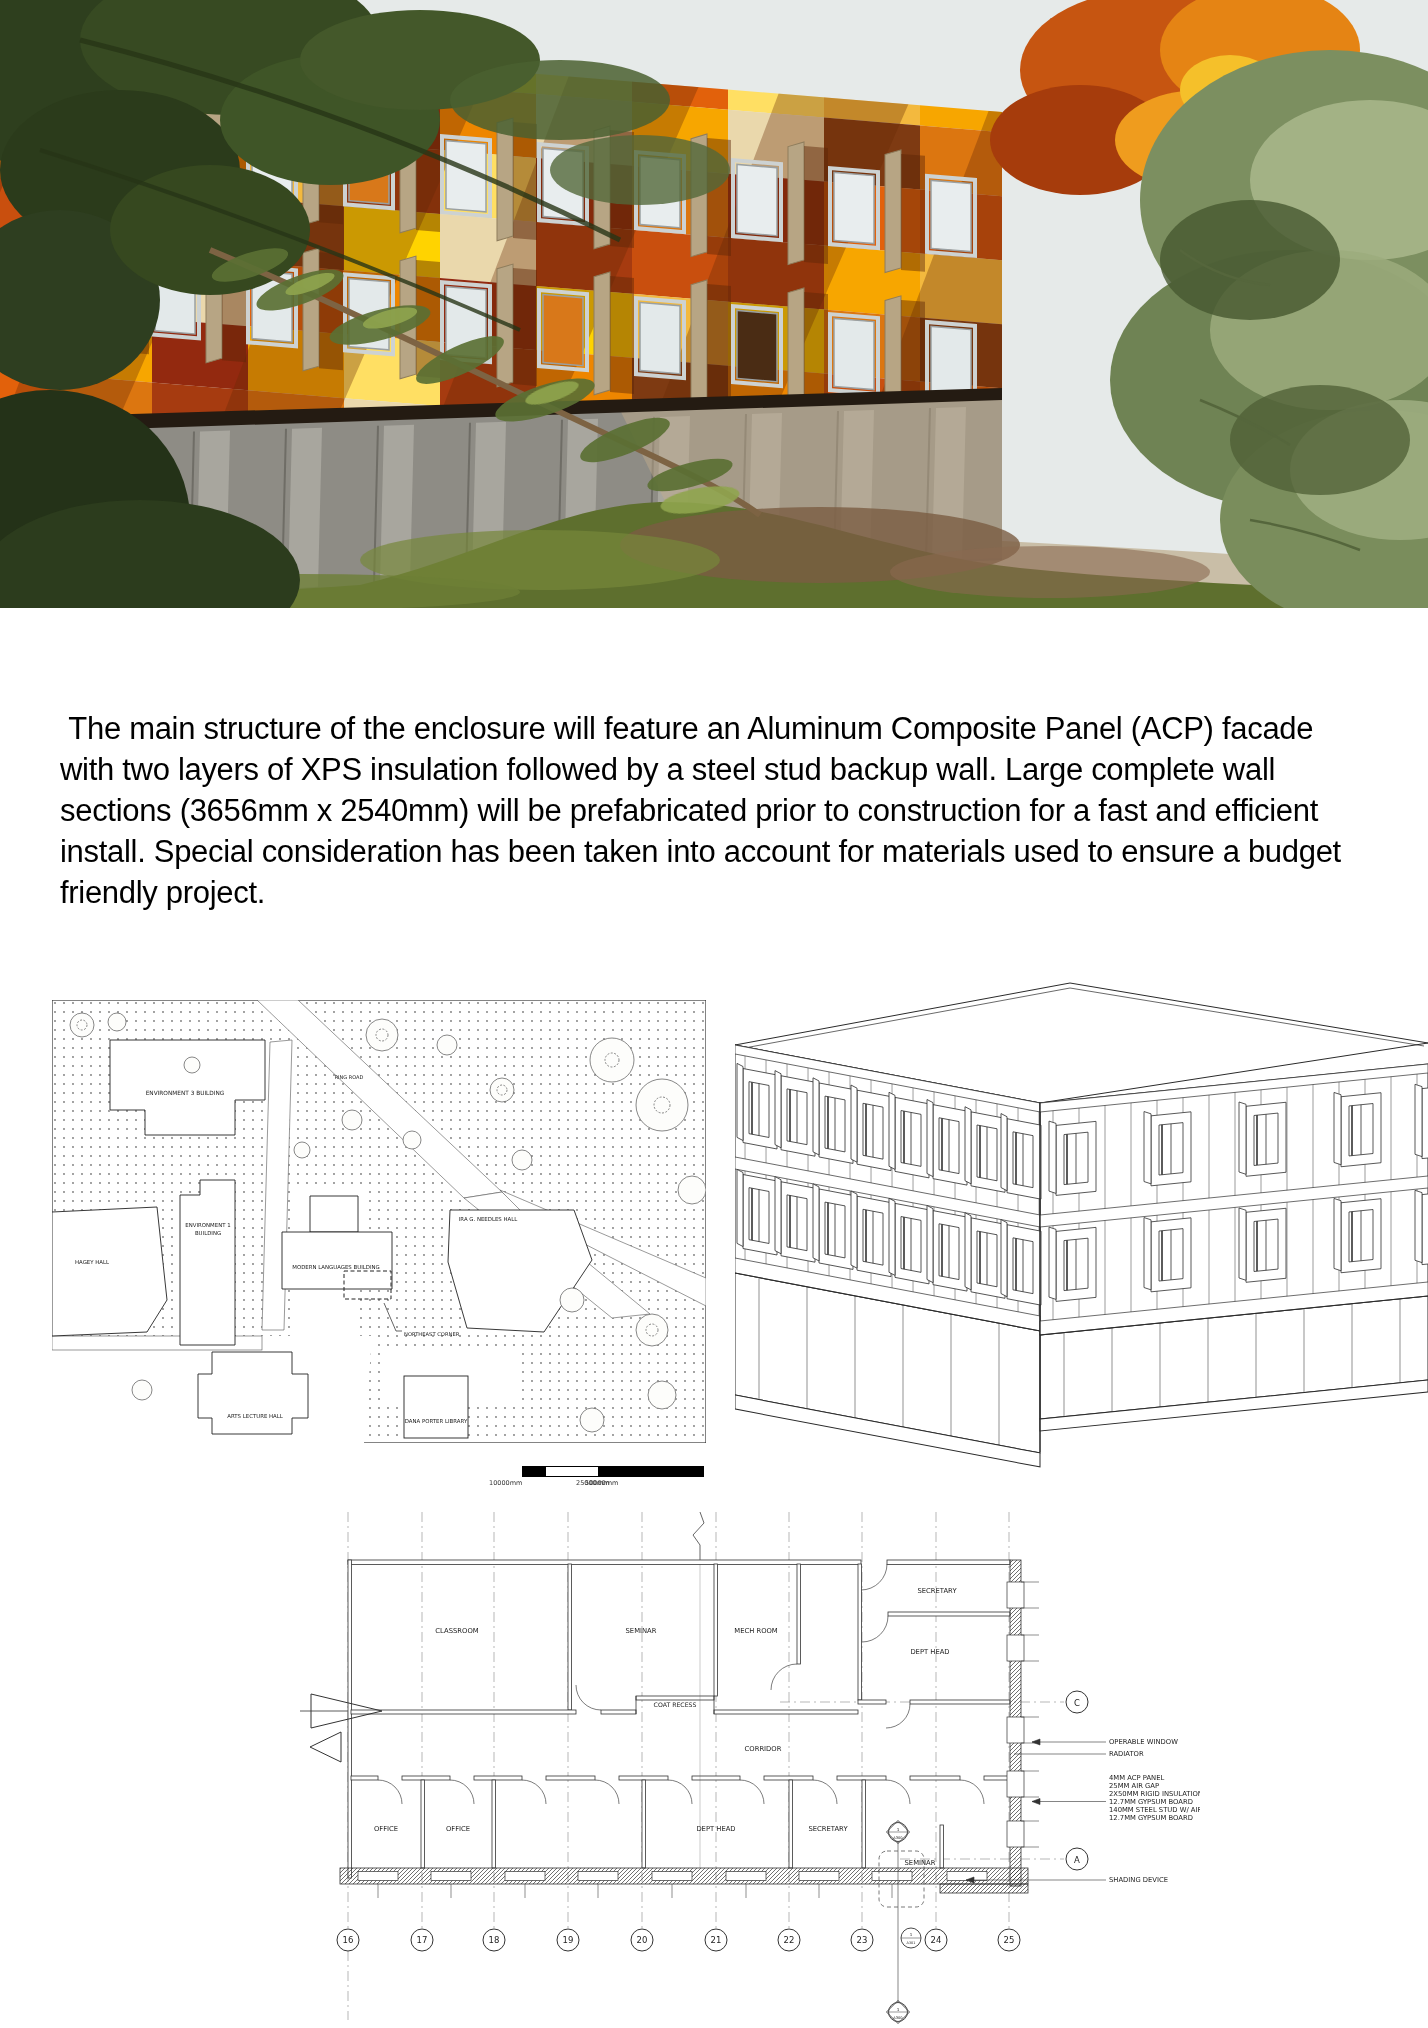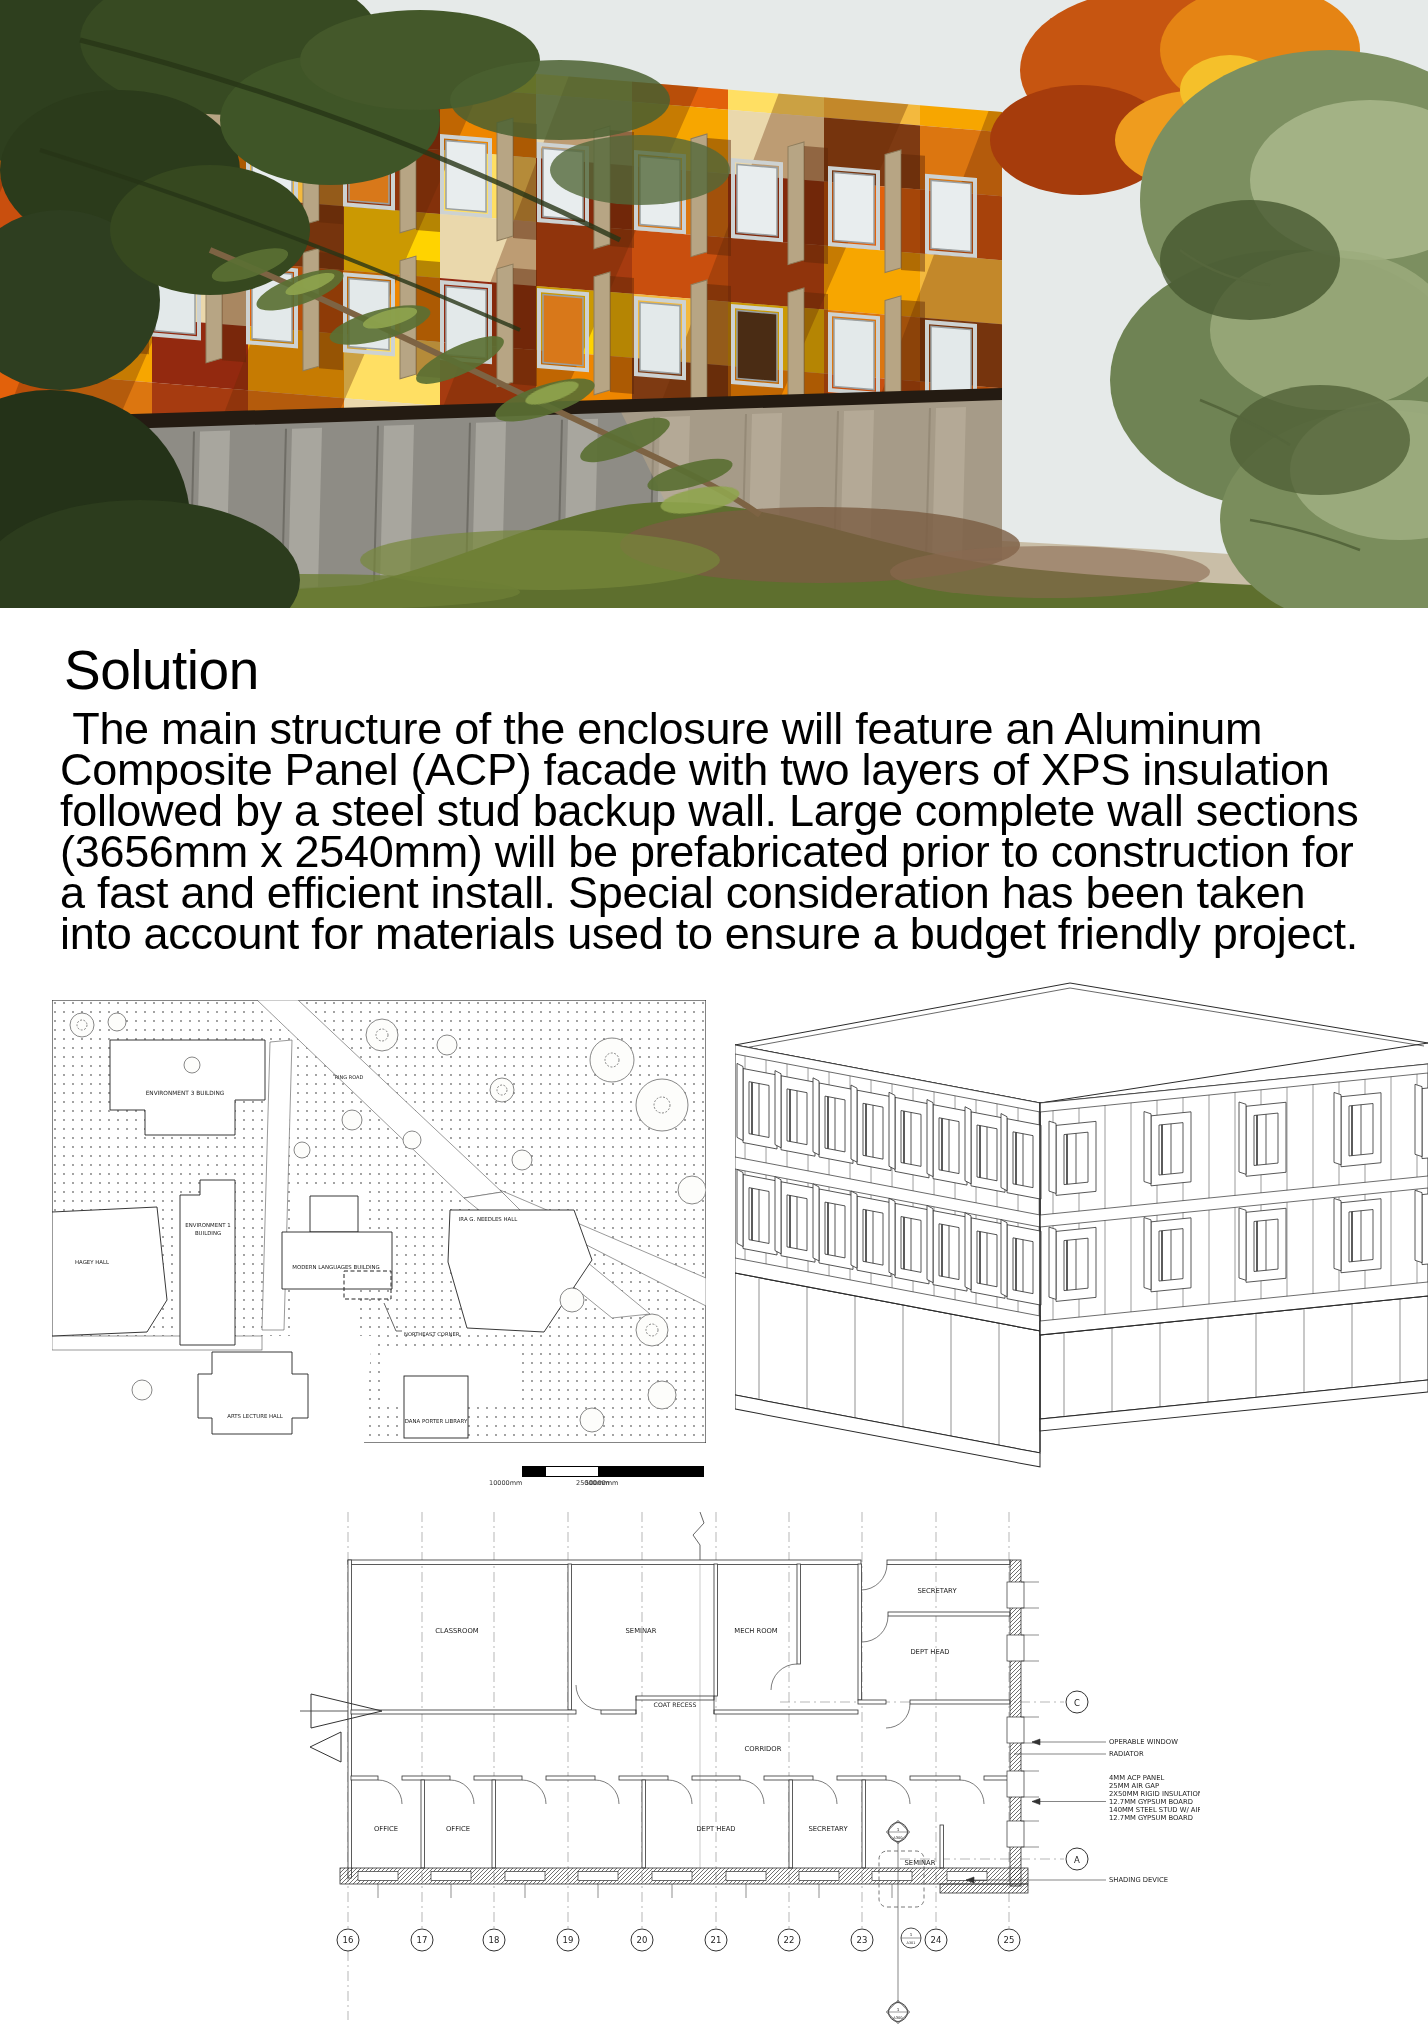--- a/index.html
+++ b/index.html
@@ -1,20 +1,20 @@
 <!DOCTYPE html>
 <html><head>
 <meta charset="utf-8">
 <style>
   html,body{margin:0;padding:0;background:#ffffff;}
   #page{position:relative;width:1428px;height:2028px;background:#fff;overflow:hidden;
         font-family:"Liberation Sans", sans-serif;color:#000;}
   .abs{position:absolute;}
   #solution-heading{left:64px;top:638px;font-size:55px;letter-spacing:-.5px;font-weight:400;}
-  #solution-paragraph{left:60px;top:708px;width:1302px;font-size:45px;line-height:41px;
+  #solution-paragraph{left:60px;top:708px;width:1302px;font-size:31px;line-height:41px;
         letter-spacing:-.3px;white-space:pre-wrap;font-weight:400;}
   .drawing-text{font-family:"DejaVu Sans", sans-serif;fill:#222;}
   #scalebar{left:522px;top:1466px;width:182px;height:11px;display:flex;}
   #scalebar .b1{width:23px;background:#000;}
   #scalebar .w1{width:54px;background:#fff;border:1px solid #000;box-sizing:border-box;}
   #scalebar .b2{width:105px;background:#000;}
   .sb-label{position:absolute;top:1479px;font-size:6.5px;color:#333;font-family:"DejaVu Sans",sans-serif;}
   svg text{font-family:"DejaVu Sans", sans-serif;}
 </style>
 </head>
@@ -313,21 +313,20 @@
         <ellipse cx="310" cy="284" rx="26" ry="7" transform="rotate(-20 310 284)"></ellipse>
         <ellipse cx="390" cy="318" rx="28" ry="8" transform="rotate(-15 390 318)"></ellipse>
         <ellipse cx="552" cy="393" rx="28" ry="8" transform="rotate(-18 552 393)"></ellipse>
         <ellipse cx="700" cy="500" rx="40" ry="12" transform="rotate(-10 700 500)"></ellipse>
       </g>
       <ellipse cx="50" cy="520" rx="140" ry="130" fill="#243218"></ellipse>
       <ellipse cx="140" cy="580" rx="160" ry="80" fill="#2c3c1d"></ellipse>
     </g>
   </svg>
 
-  <div class="abs" id="solution-heading">Solution</div>
   <div class="abs" id="solution-paragraph"> The main structure of the enclosure will feature an Aluminum Composite Panel (ACP) facade with two layers of XPS insulation followed by a steel stud backup wall. Large complete wall sections (3656mm x 2540mm) will be prefabricated prior to construction for a fast and efficient install. Special consideration has been taken into account for materials used to ensure a budget friendly project.</div>
 
   <svg class="abs" style="left:52px;top:1000px" width="654" height="443" viewBox="0 0 654 443">
     <defs>
       <pattern id="dotsSP" width="9" height="9" patternUnits="userSpaceOnUse">
         <circle cx="3" cy="3" r="0.9" fill="#555"></circle>
       </pattern>
     </defs>
     <rect x="0" y="0" width="654" height="443" fill="#fff" stroke="#333" stroke-width="1.2"></rect>
     <rect x="1" y="1" width="652" height="441" fill="url(#dotsSP)" opacity="0.8"></rect>

